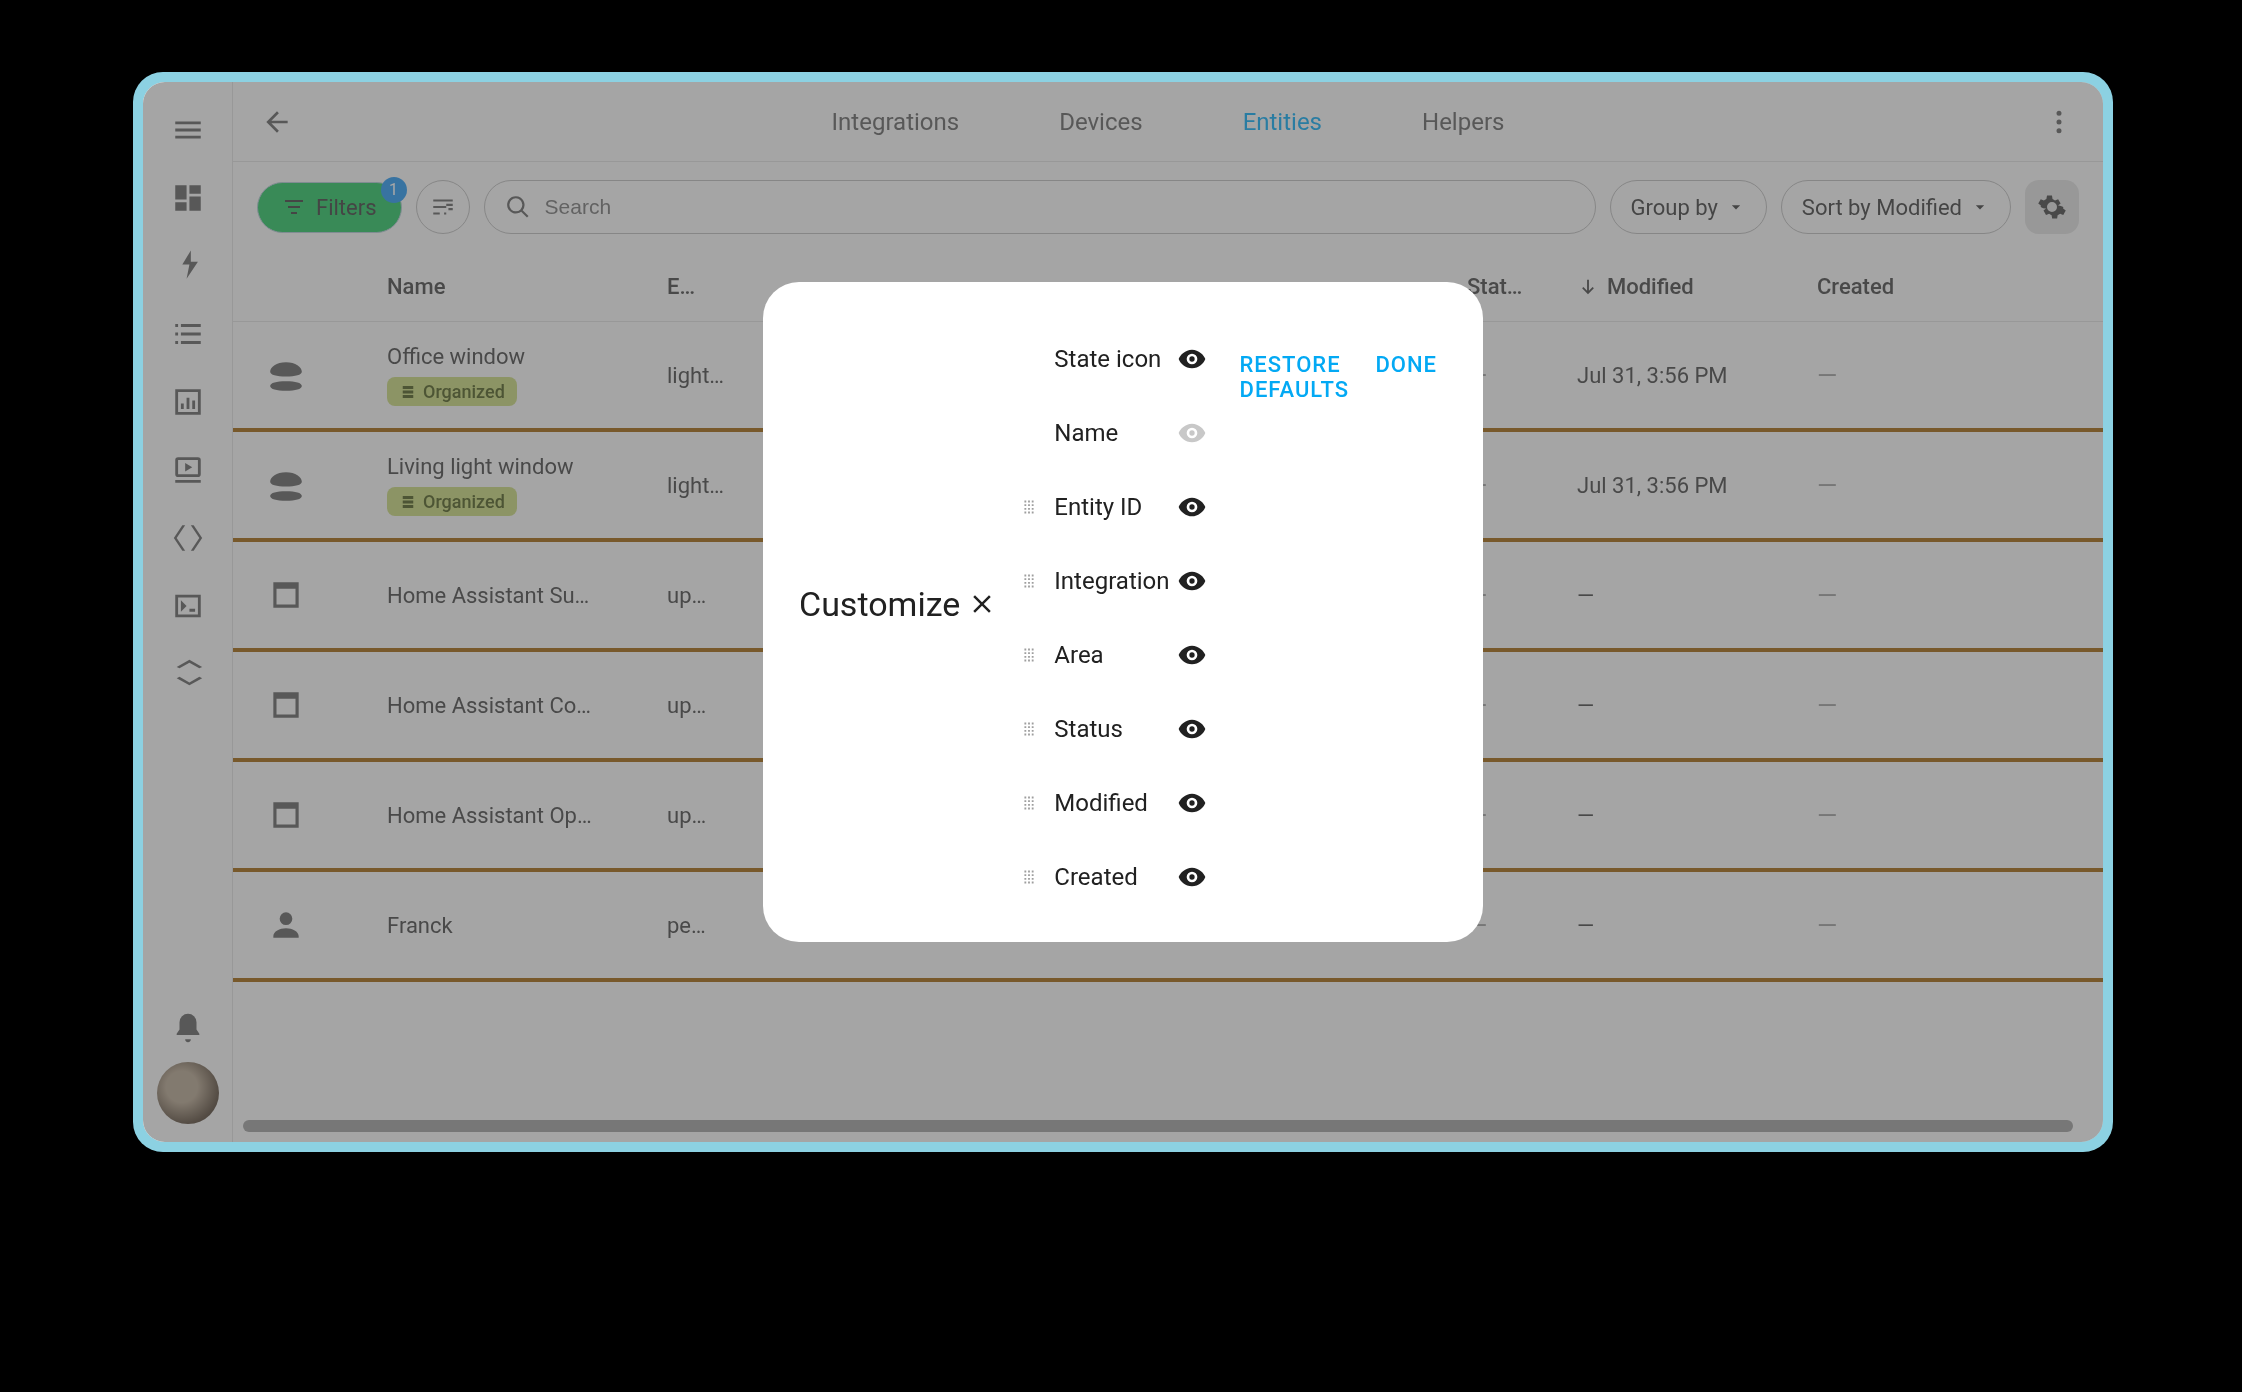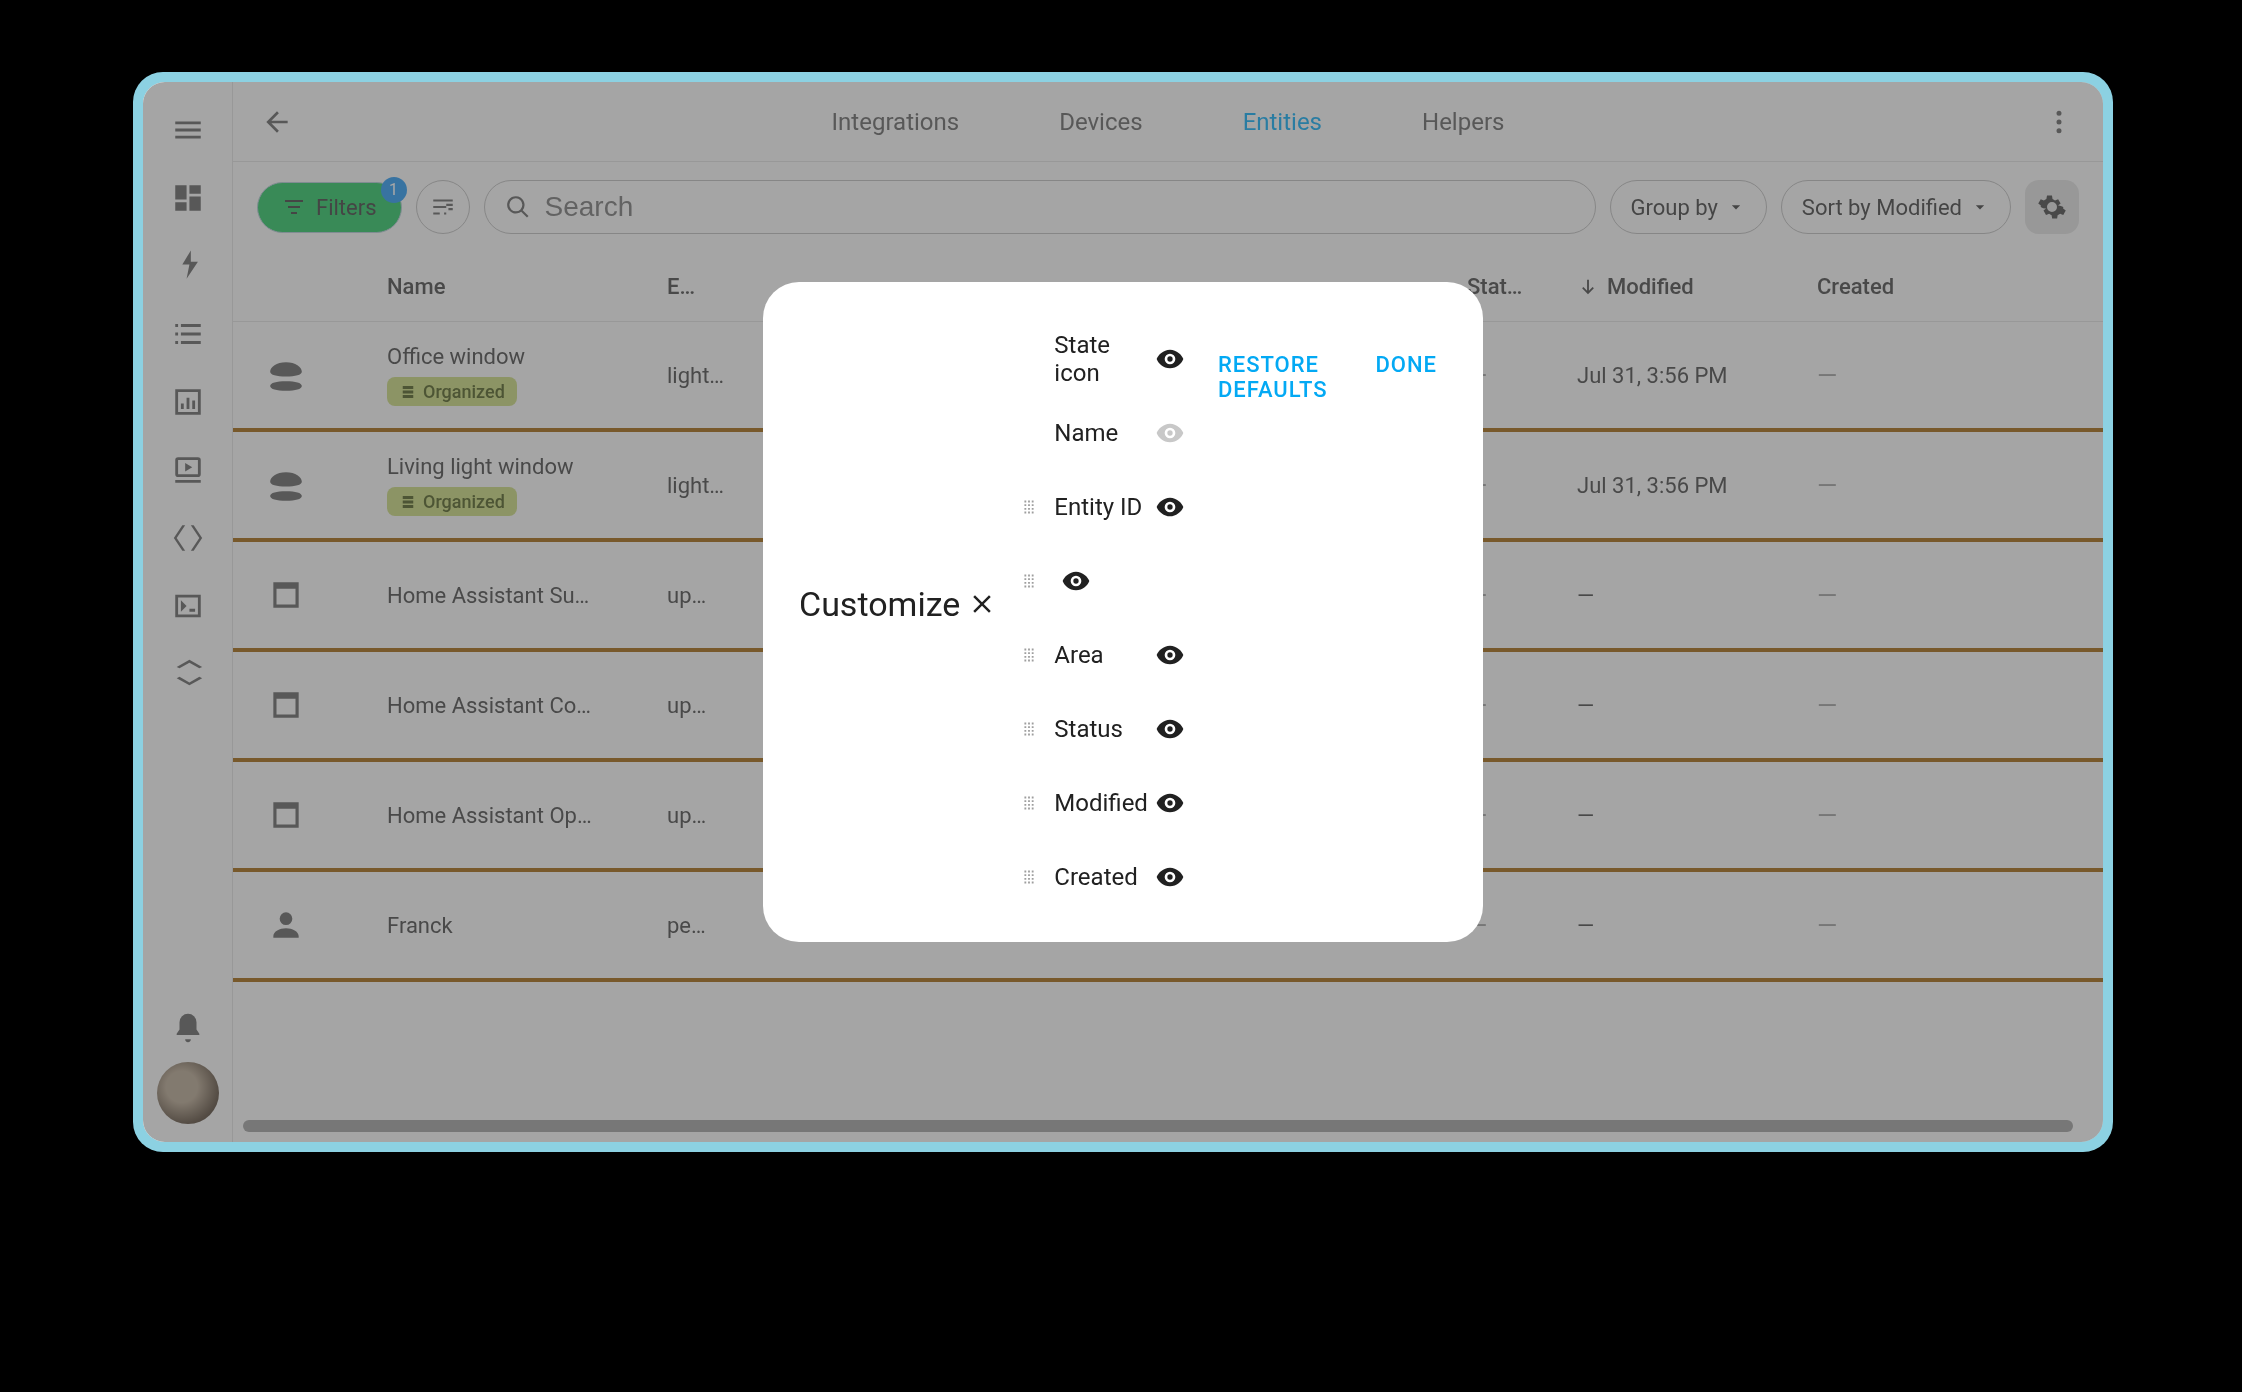--- a/index.html
+++ b/index.html
@@ -116,21 +116,21 @@
   flex: 1;
   display: flex; align-items: center;
   border: 1px solid #bdbdbd;
   border-radius: 28px;
   padding: 0 20px;
   height: 54px;
 }
 .search svg { width: 26px; height: 26px; color:#616161; margin-right: 14px; }
 .search input {
   border: none; outline: none; background: transparent;
-  font-size: 28px; flex: 1; color: #701a75;
+  font-size: 21px; flex: 1; color: #701a75;
 }
 .pill {
   display: flex; align-items: center; gap: 8px;
   border: 1px solid #bdbdbd;
   border-radius: 28px;
   padding: 0 20px;
   height: 54px;
   font-size: 22px;
   color: #3a3a3a;
   cursor: pointer;
@@ -509,20 +509,21 @@
                   <path fill="currentColor" d="M12 5c-5 0-9 4-10 7c1 3 5 7 10 7s9-4 10-7c-1-3-5-7-10-7m0 11a4 4 0 1 1 0-8a4 4 0 0 1 0 8m0-6a2 2 0 1 0 0 4a2 2 0 0 0 0-4Z"></path>
                 </svg>
               </div>
             </div>
             <div class="col-item">
     <div class="drag-handle">
                 <svg viewBox="0 0 24 24">
                   <path fill="currentColor" d="M7 5h2v2H7V5m4 0h2v2h-2V5m4 0h2v2h-2V5M7 9h2v2H7V9m4 0h2v2h-2V9m4 0h2v2h-2V9M7 13h2v2H7v-2m4 0h2v2h-2v-2m4 0h2v2h-2v-2M7 17h2v2H7v-2m4 0h2v2h-2v-2m4 0h2v2h-2v-2Z"></path>
                 </svg>
               </div>
+    <div class="col-label">Integration</div>
     <div class="eye-btn eye-on">
                 <svg viewBox="0 0 24 24">
                   <path fill="currentColor" d="M12 5c-5 0-9 4-10 7c1 3 5 7 10 7s9-4 10-7c-1-3-5-7-10-7m0 11a4 4 0 1 1 0-8a4 4 0 0 1 0 8m0-6a2 2 0 1 0 0 4a2 2 0 0 0 0-4Z"></path>
                 </svg>
               </div>
             </div>
             <div class="col-item">
     <div class="drag-handle">
                 <svg viewBox="0 0 24 24">
                   <path fill="currentColor" d="M7 5h2v2H7V5m4 0h2v2h-2V5m4 0h2v2h-2V5M7 9h2v2H7V9m4 0h2v2h-2V9m4 0h2v2h-2V9M7 13h2v2H7v-2m4 0h2v2h-2v-2m4 0h2v2h-2v-2M7 17h2v2H7v-2m4 0h2v2h-2v-2m4 0h2v2h-2v-2Z"></path>

